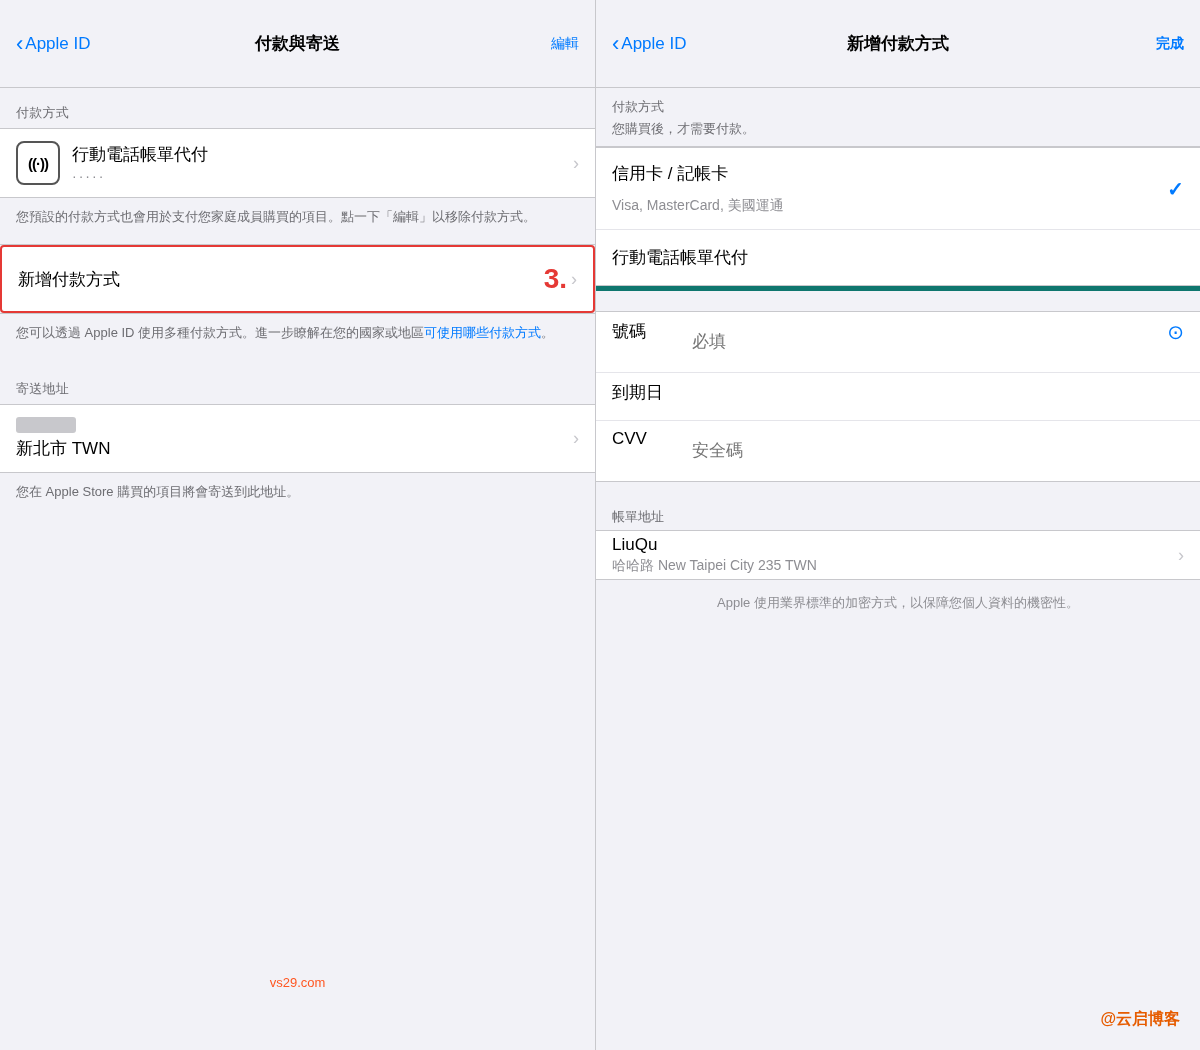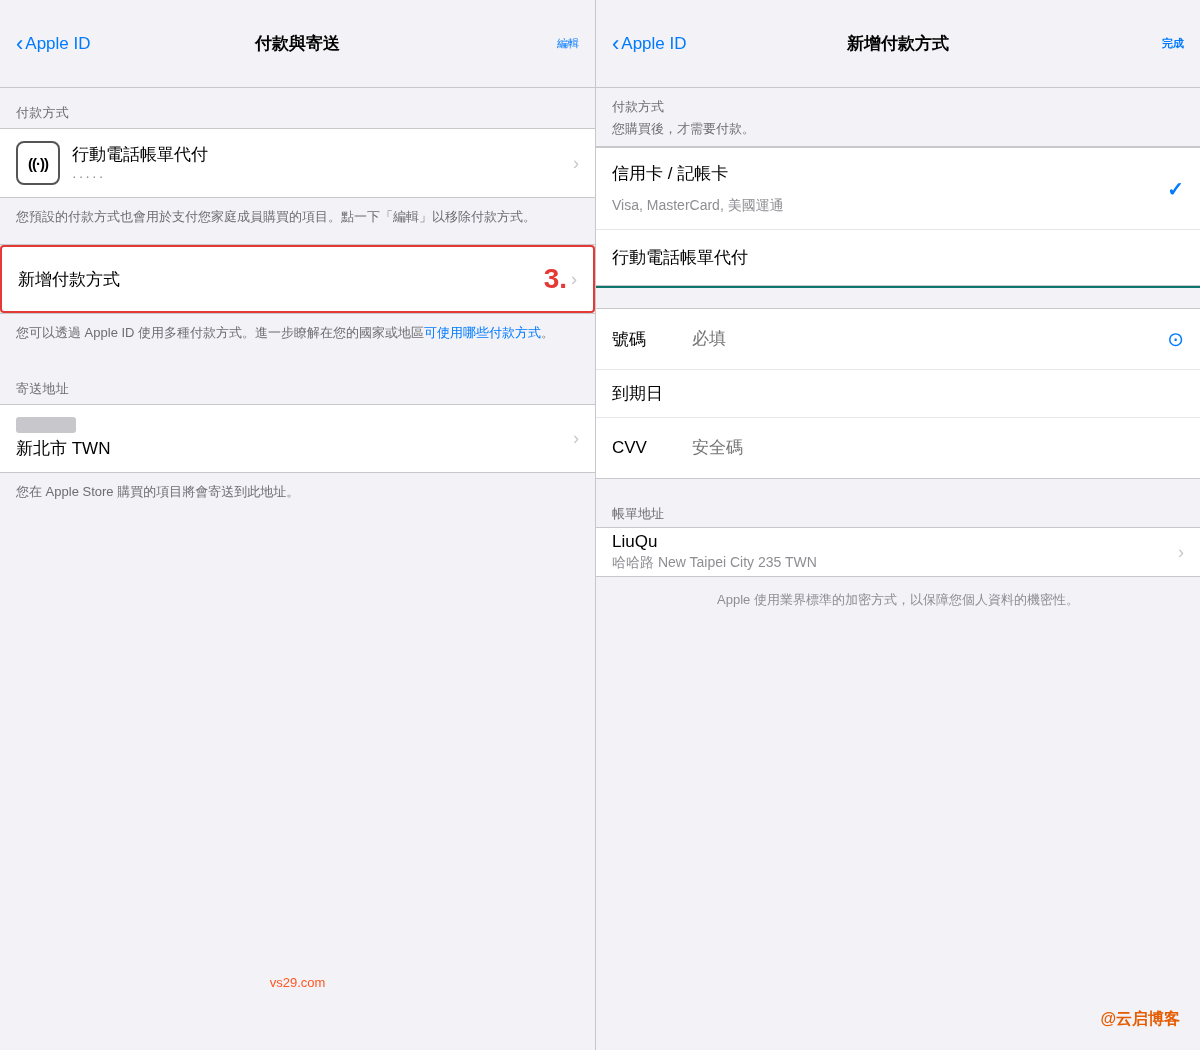--- a/index.html
+++ b/index.html
@@ -69,38 +69,38 @@
       transform: translateX(-50%);
     }
 
     .right-panel .nav-bar .nav-title {
       left: calc(595px + 50%);
       transform: translateX(-50%);
     }
 
     .nav-action {
       color: #007aff;
-      font-size: 11px;
+      font-size: 14px;
       cursor: pointer;
     }
 
     
     .section-label {
       padding: 16px 16px 6px 16px;
       font-size: 13px;
       color: #6d6d72;
       text-transform: uppercase;
       letter-spacing: 0.02em;
     }
 
     
     .card-group {
       background: #fff;
       border-top: 1px solid #c8c8cc;
-      border-bottom: 2px solid #0f766e;
+      border-bottom: 5px solid #0f766e;
       margin-bottom: 0;
     }
 
     .card-row {
       display: flex;
       align-items: center;
       padding: 12px 16px;
       min-height: 56px;
       border-bottom: 1px solid #e5e5ea;
       background: #fff;
@@ -255,21 +255,20 @@
 
     .checkmark {
       color: #007aff;
       font-size: 20px;
       font-weight: 600;
     }
 
     
     .input-row {
       display: flex;
-      align-items: center;
       padding: 8px 16px;
       background: #fff;
       border-bottom: 1px solid #e5e5ea;
       min-height: 48px;
     }
 
     .input-label {
       font-size: 17px;
       color: #000;
       width: 80px;

